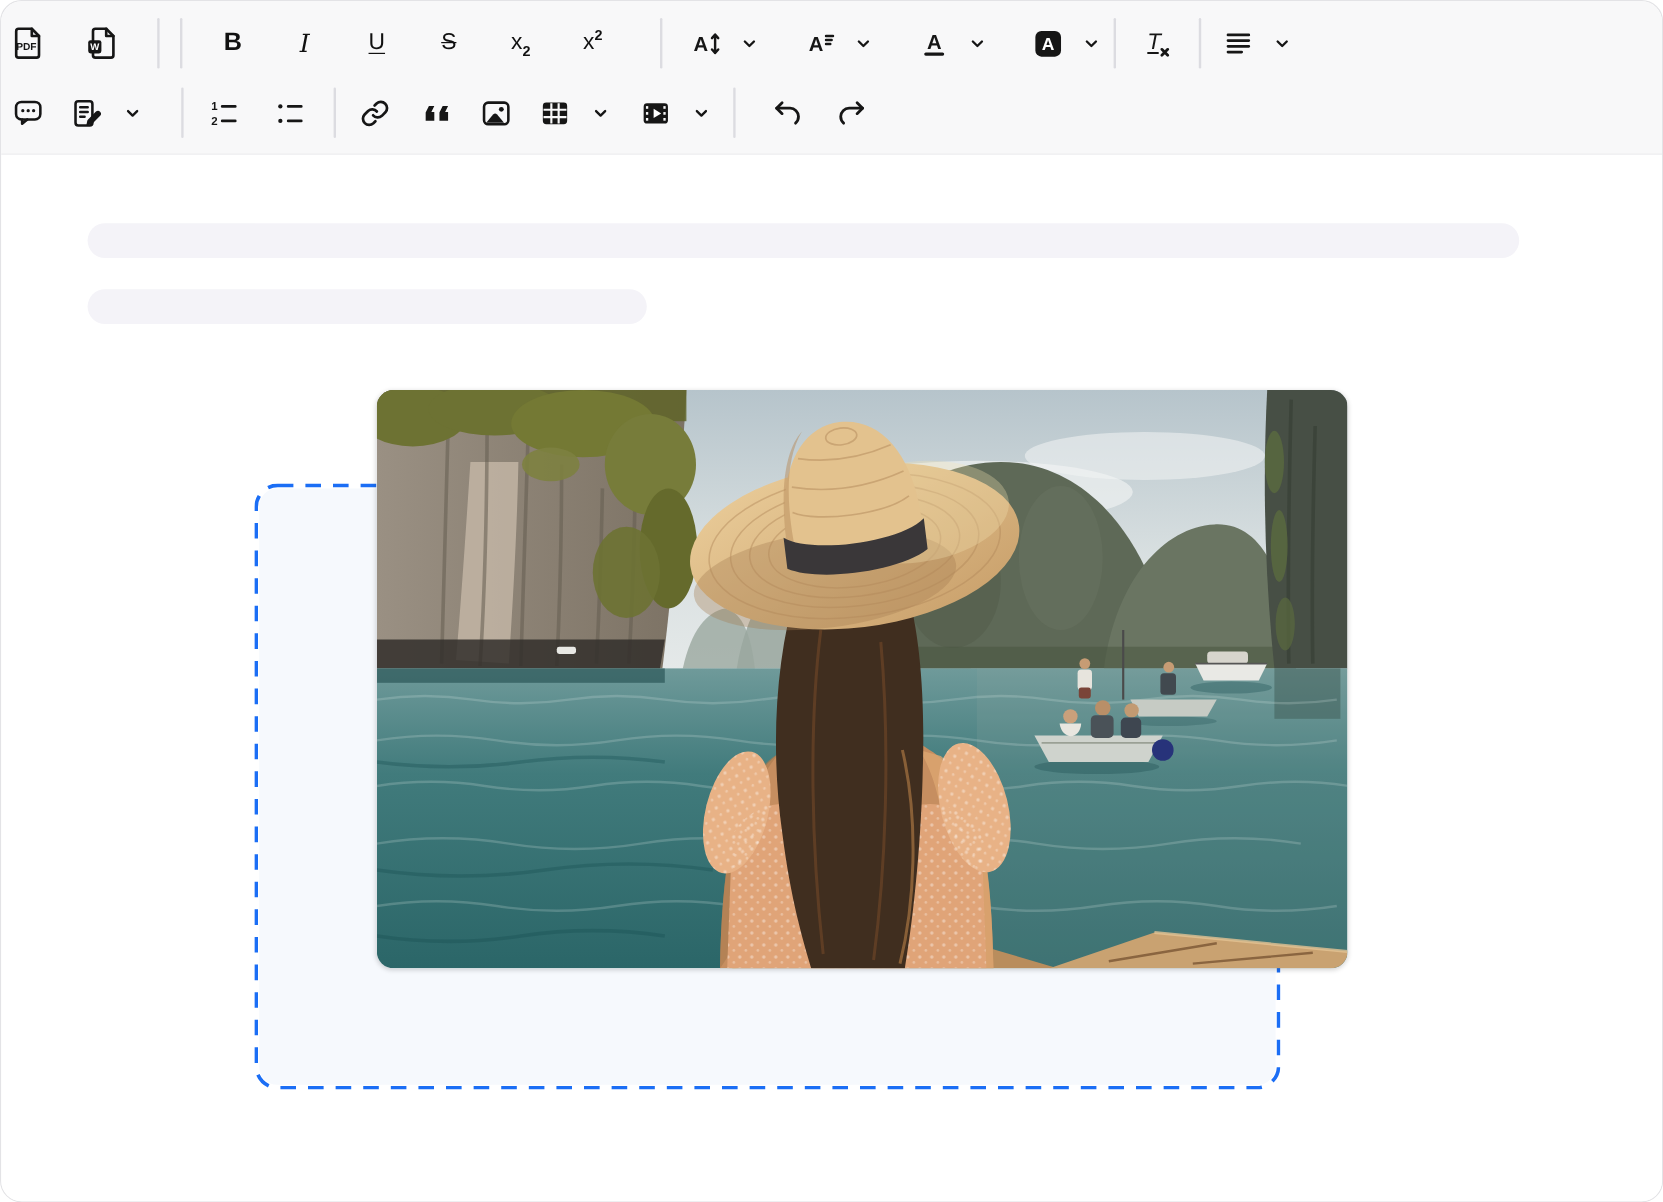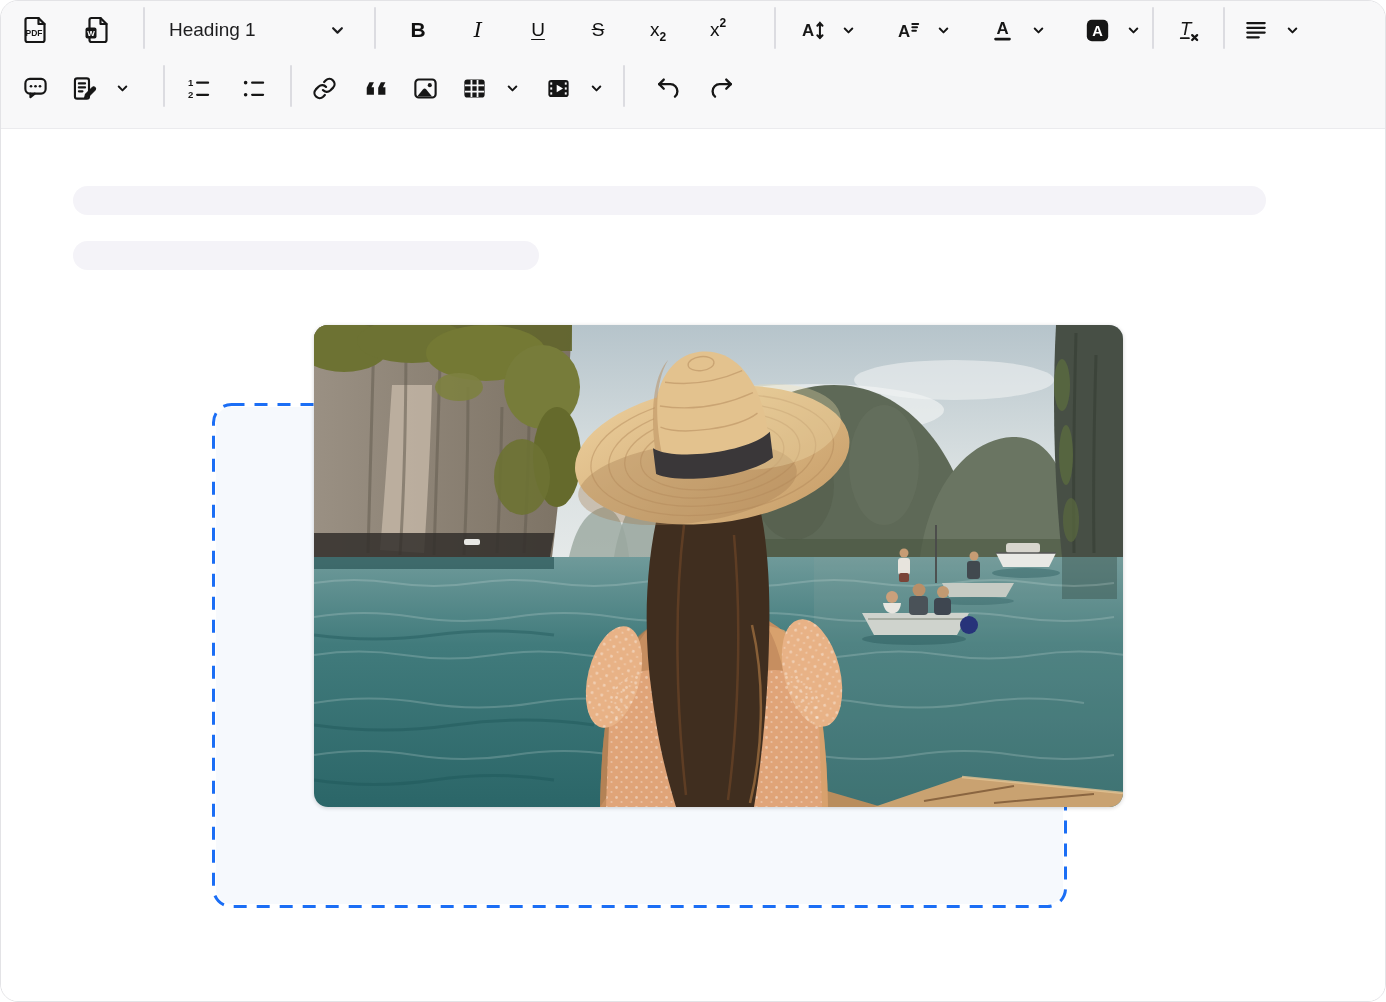--- a/index.html
+++ b/index.html
@@ -3,21 +3,21 @@
 <meta charset="utf-8">
 <style>
   html,body{margin:0;padding:0;background:#ffffff;}
   *{box-sizing:border-box;}
   body{font-family:"Liberation Sans",sans-serif;-webkit-font-smoothing:antialiased;}
   .window{position:relative;width:1386px;height:1002px;background:#ffffff;border:1px solid #e3e3e6;
           border-radius:18px;overflow:hidden;}
   
   .toolbar{position:absolute;left:0;top:0;width:100%;height:128px;background:#f8f8f9;
            border-bottom:1px solid #ebebee;}
-  .tb-row{display:flex;height:58px;padding-left:12px;}
+  .tb-row{display:flex;align-items:center;height:58px;}
   .tb-row.r1{margin-top:6px;}
   .tb-row.r2{margin-top:0px;}
   .tb-btn{display:flex;align-items:center;justify-content:center;height:46px;width:44px;
           border:none;background:transparent;border-radius:8px;color:#161616;cursor:pointer;padding:0;}
   .tb-btn.w52{width:52px;}.tb-btn.w56{width:56px;}.tb-btn.w62{width:62px;}
   .tb-btn.combo{width:64px;justify-content:space-between;padding:0 4px;}
   .tb-btn.combo2{width:66px;justify-content:space-between;padding:0 4px;}
   .tb-div{width:2px;height:42px;background:#dcdce1;border-radius:1px;}
   .heading-select{display:flex;align-items:center;justify-content:space-between;height:46px;width:200px;
           margin-left:12px;padding:0 12px 0 12px;border-radius:8px;cursor:pointer;color:#1d1d1f;
@@ -62,26 +62,20 @@
       <button class="tb-btn" style="margin-left:18px">
         <svg class="ic" width="32" height="32" viewBox="0 0 32 32" fill="none" stroke="#161616" stroke-width="2.2" stroke-linecap="round" stroke-linejoin="round">
           <path d="M10.5 4h9l6 6v16a2 2 0 0 1-2 2h-13a2 2 0 0 1-2-2V6a2 2 0 0 1 2-2z"></path>
           <path d="M19.5 4v6h6"></path>
           <rect x="4.5" y="13.5" width="11" height="11" rx="2" fill="#161616" stroke="none"></rect>
           <text x="10" y="22" font-size="8" font-weight="800" text-anchor="middle" fill="#ffffff" stroke="none">W</text>
         </svg>
       </button>
       <div class="tb-div" style="margin-left:24px"></div>
 
-      <div class="heading-select">
-        <span>Heading 1</span>
-        <svg class="chev" width="15" height="15" viewBox="0 0 12 12" fill="none" stroke="#1d1d1f" stroke-width="1.7" stroke-linecap="round" stroke-linejoin="round">
-            <path d="M2.5 4.2 6 7.7 9.5 4.2"></path>
-          </svg>
-      </div>
       <div class="tb-div" style="margin-left:17px"></div>
 
       <button class="tb-btn w52" style="margin-left:16px">
           <span class="lb b">B</span>
         </button>
       <button class="tb-btn w52" style="margin-left:8px">
           <span class="lb i">I</span>
         </button>
       <button class="tb-btn w52" style="margin-left:8px">
           <span class="lb u">U</span>

